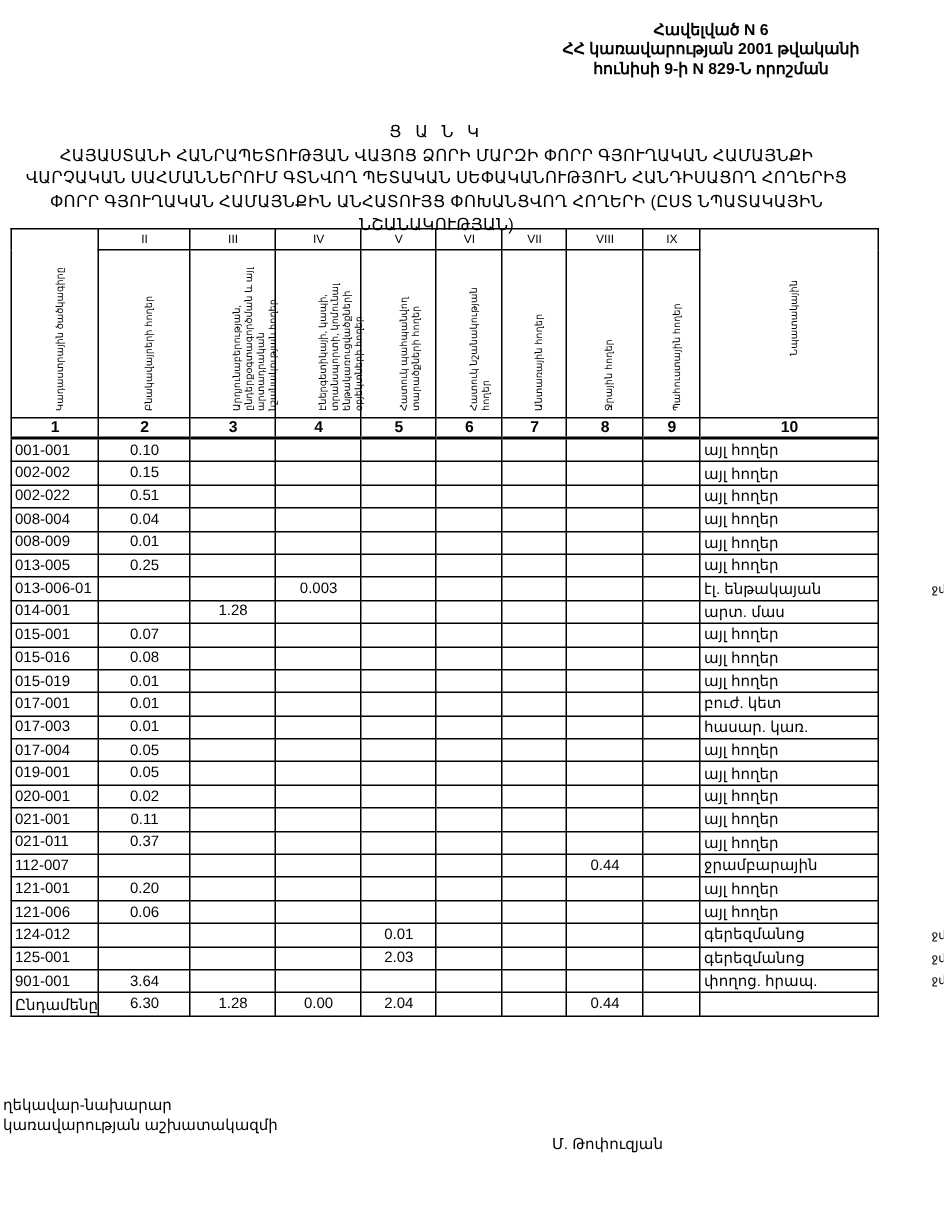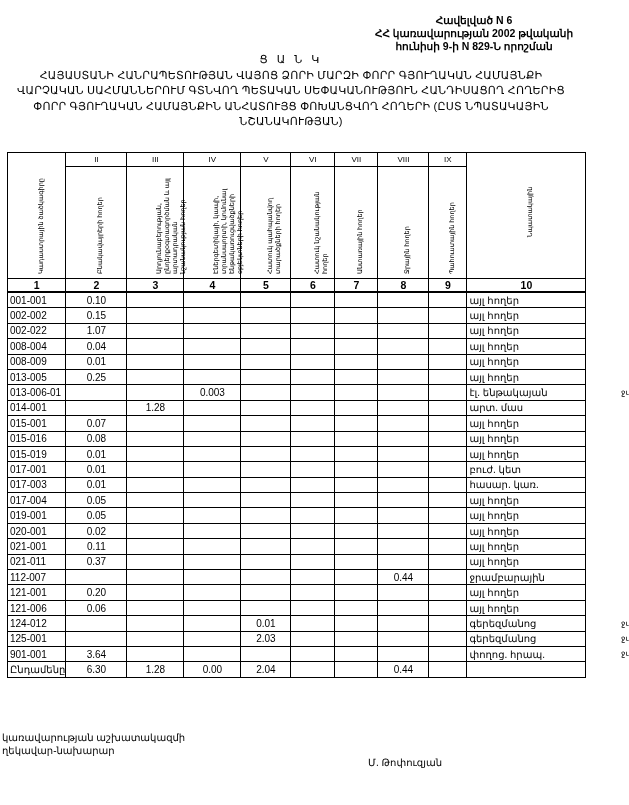--- a/index.html
+++ b/index.html
@@ -1,20 +1,20 @@
 <!DOCTYPE html>
 <html><head>
 <meta charset="utf-8">
 <style>
   html, body { margin: 0; padding: 0; background: #ffffff; }
   body { width: 629px; height: 805px; position: relative; overflow: hidden;
          font-family: "Liberation Sans", sans-serif; color: #000; }
   .annex { position: absolute; left: 344px; top: 14px; width: 260px;
            text-align: center; font-size: 10.5px; line-height: 13px; font-weight: bold; }
-  .title-block { position: absolute; left: 0; top: 52px; width: 582px; text-align: center;
+  .title-block { position: absolute; left: 0; top: 81px; width: 582px; text-align: center;
                  font-size: 11px; line-height: 15.5px; letter-spacing: 0.2px; }
   .title-block .heading { letter-spacing: 3px; }
   table.grid { position: absolute; left: 7px; top: 152px; border-collapse: collapse;
                table-layout: fixed; font-size: 10px; }
   table.grid td, table.grid th { border: 1px solid #000; padding: 0; font-weight: normal; }
   th.roman { height: 13px; font-size: 8px; text-align: center; }
   th.rot { height: 111px; vertical-align: bottom; position: relative; }
   th.rot .rt { position: absolute; left: 50%; bottom: 4px; transform-origin: left bottom;
                transform: rotate(-90deg) translateY(100%); width: 104px; text-align: left;
                font-size: 6.5px; line-height: 8px; white-space: normal; }
@@ -27,21 +27,21 @@
   td.cat { padding-left: 2px !important; font-size: 9.5px; }
   .side-mark { position: absolute; left: 621px; font-size: 8px; }
   .footer-left { position: absolute; left: 2px; top: 731px; font-size: 10px; line-height: 13px; }
   .footer-right { position: absolute; left: 368px; top: 757px; font-size: 10px; }
 </style>
 </head>
 <body>
 
 <div class="annex">
   <div>Հավելված N 6</div>
-  <div>ՀՀ կառավարության 2002 թվականի</div>
+  <div>ՀՀ կառավարության 2001 թվականի</div>
   <div>հունիսի 9-ի N 829-Ն որոշման</div>
 </div>
 
 <div class="title-block">
   <div class="heading">Ց Ա Ն Կ</div>
   <div>ՀԱՅԱՍՏԱՆԻ ՀԱՆՐԱՊԵՏՈՒԹՅԱՆ ՎԱՅՈՑ ՁՈՐԻ ՄԱՐԶԻ ՓՈՐՐ ԳՅՈՒՂԱԿԱՆ ՀԱՄԱՅՆՔԻ</div>
   <div>ՎԱՐՉԱԿԱՆ ՍԱՀՄԱՆՆԵՐՈՒՄ ԳՏՆՎՈՂ ՊԵՏԱԿԱՆ ՍԵՓԱԿԱՆՈՒԹՅՈՒՆ ՀԱՆԴԻՍԱՑՈՂ ՀՈՂԵՐԻՑ</div>
   <div>ՓՈՐՐ ԳՅՈՒՂԱԿԱՆ ՀԱՄԱՅՆՔԻՆ ԱՆՀԱՏՈՒՅՑ ՓՈԽԱՆՑՎՈՂ ՀՈՂԵՐԻ (ԸՍՏ ՆՊԱՏԱԿԱՅԻՆ</div>
   <div>ՆՇԱՆԱԿՈՒԹՅԱՆ)</div>
 </div>
@@ -135,21 +135,21 @@
         <td class="num"></td>
         <td class="num"></td>
         <td class="num"></td>
         <td class="num"></td>
         <td class="num"></td>
         <td class="num"></td>
         <td class="cat">այլ հողեր</td>
       </tr>
       <tr class="row">
         <td class="code">002-022</td>
-        <td class="num">1.07</td>
+        <td class="num">0.51</td>
         <td class="num"></td>
         <td class="num"></td>
         <td class="num"></td>
         <td class="num"></td>
         <td class="num"></td>
         <td class="num"></td>
         <td class="num"></td>
         <td class="cat">այլ հողեր</td>
       </tr>
       <tr class="row">
@@ -420,16 +420,16 @@
 </table>
 
 <div id="side-marks">
     <span class="side-mark" style="top: 387.844px;">ջմ</span>
     <span class="side-mark" style="top: 618.703px;">ջմ</span>
     <span class="side-mark" style="top: 634.094px;">ջմ</span>
     <span class="side-mark" style="top: 649.484px;">ջմ</span>
   </div>
 
 <div class="footer-left">
+  <div>ղեկավար-նախարար</div>
   <div>կառավարության աշխատակազմի</div>
-  <div>ղեկավար-նախարար</div>
 </div>
 <div class="footer-right">Մ. Թոփուզյան</div>
 
 </body></html>

